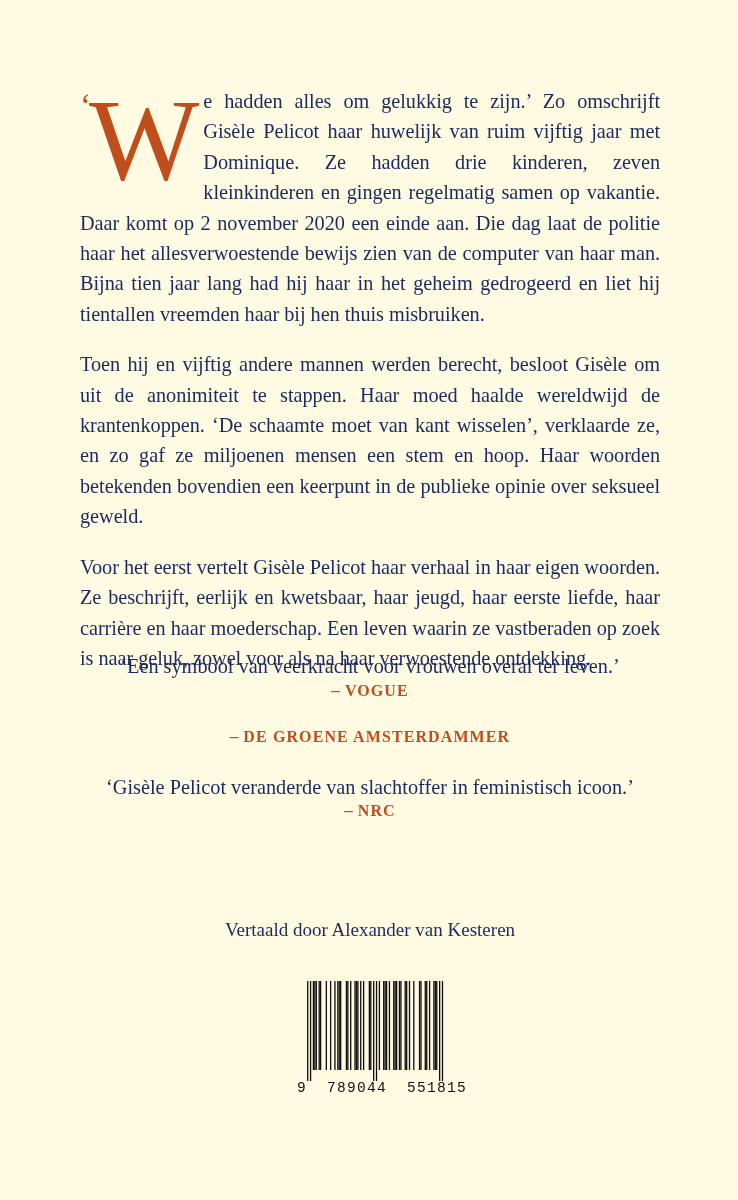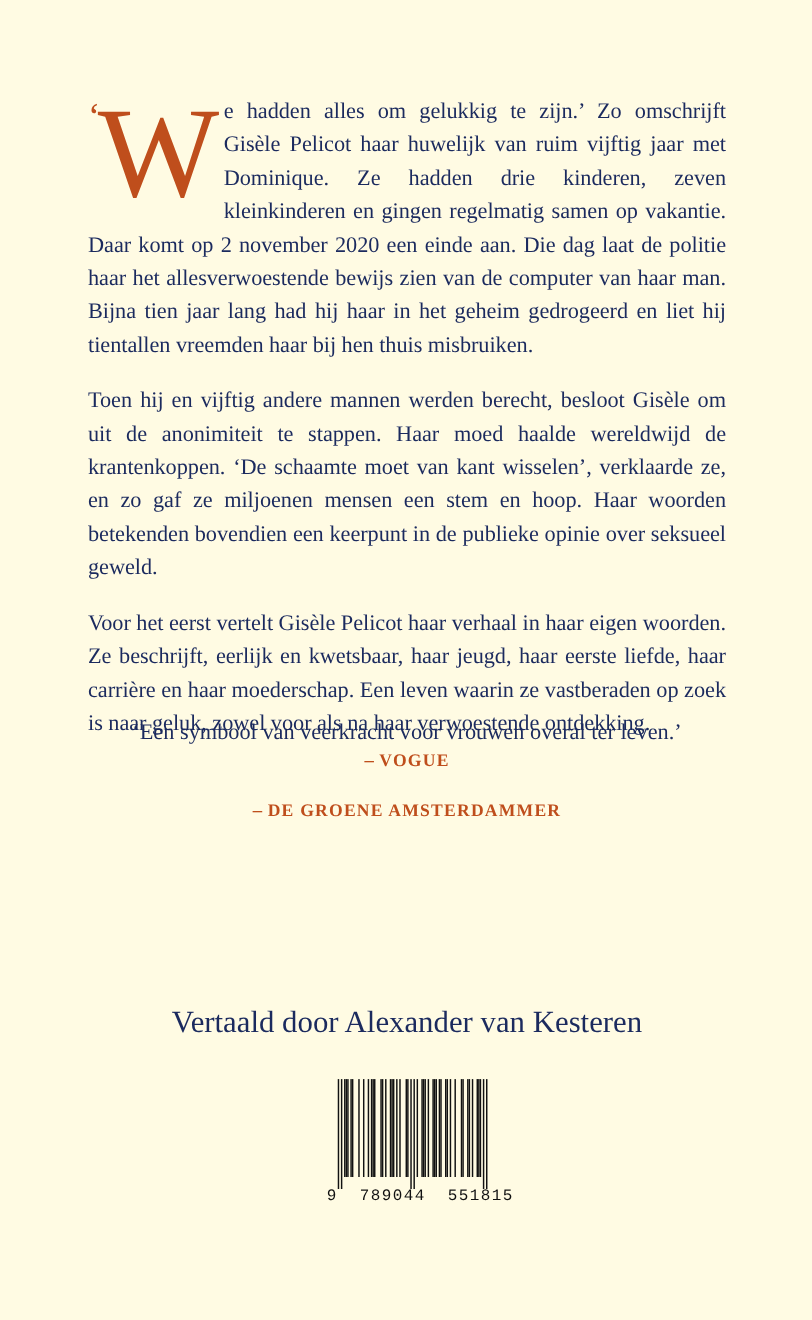--- a/index.html
+++ b/index.html
@@ -105,21 +105,21 @@
     letter-spacing: 0;
   }
 
   
   .translator {
     position: absolute;
     left: 80px;
     top: 916px;
     width: 580px;
     text-align: center;
-    font-size: 28px;
+    font-size: 19px;
     line-height: 28px;
     color: #1B2A5E;
   }
 
   
   .barcode-area {
     position: absolute;
     left: 297px;
     top: 981px;
     width: 152px;
@@ -156,20 +156,24 @@
 
     <div class="quote-block">
       <span class="quote-text">‘Een symbool van veerkracht voor vrouwen overal ter leven.’</span>
       <span class="source"><span class="dash">–</span>&nbsp;<span>VOGUE</span></span>
     </div>
 
     <div class="quote-block">
       <div><span class="source"><span class="dash">–</span>&nbsp;<span>DE GROENE AMSTERDAMMER</span></span></div>
     </div>
 
+    <div class="quote-block">
+      <span class="quote-text">‘Gisèle Pelicot veranderde van slachtoffer in feministisch icoon.’</span>
+      <span class="source"><span class="dash">–</span>&nbsp;<span>NRC</span></span>
+    </div>
 
   </div>
 
   <div class="translator">Vertaald door Alexander van Kesteren</div>
 
   <div class="barcode-area">
     <svg class="barcode-bars" viewBox="0 0 152 100" preserveAspectRatio="none">
       <g id="bar-group" fill="#111111">
           <rect x="10.038" y="0" width="1.319" height="100"></rect>
           <rect x="12.906" y="0" width="1.319" height="100"></rect>

